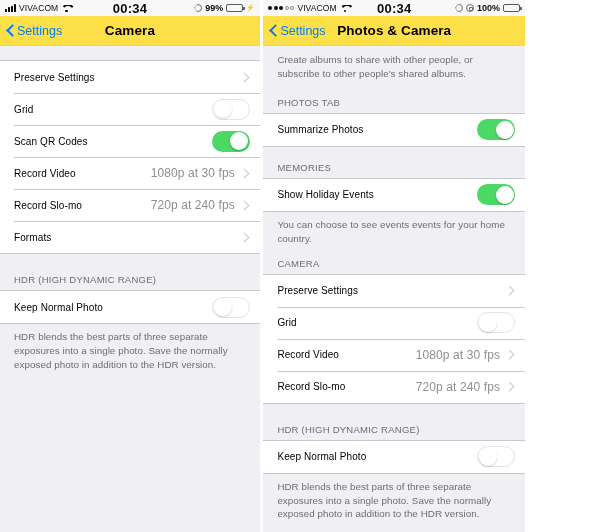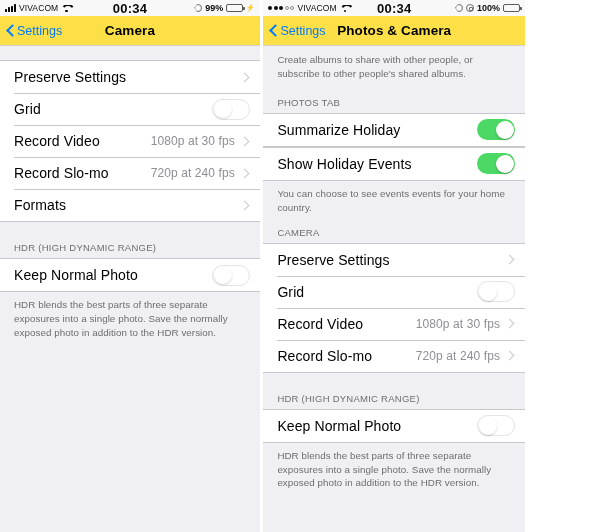--- a/index.html
+++ b/index.html
@@ -92,21 +92,21 @@
   .group { background: #ffffff; border-top: .5px solid #c8c7cc; border-bottom: .5px solid #c8c7cc; }
   .row {
     height: 32px; display: flex; align-items: center;
     padding-left: 14px; padding-right: 10px;
     position: relative; background: #ffffff;
   }
   .row + .row::before {
     content: ""; position: absolute; left: 14px; right: 0; top: 0;
     height: .5px; background: #c8c7cc;
   }
-  .row-label { font-size: 14px; color: #000; letter-spacing: .1px; flex: 1 1 auto; }
+  .row-label { font-size: 10px; color: #000; letter-spacing: .1px; flex: 1 1 auto; }
   .row-value { font-size: 12px; color: #8e8e93; margin-right: 6px; letter-spacing: .1px; }
 
   .chev { width: 7px; height: 7px; flex: none;
     border-top: 1.5px solid #c7c7cc; border-right: 1.5px solid #c7c7cc;
     transform: rotate(45deg); margin-right: 2px; }
 
   .toggle { width: 38px; height: 21px; border-radius: 11px; position: relative; flex: none; }
   .toggle .knob {
     position: absolute; top: 1.5px; width: 18px; height: 18px;
     border-radius: 50%; background: #ffffff;
@@ -173,20 +173,26 @@
           <span class="row-label">Preserve Settings</span>
           <span class="chev"></span>
         </div>
         <div class="row">
           <span class="row-label">Grid</span>
           <span class="toggle off">
               <span class="knob"></span>
             </span>
         </div>
         <div class="row">
+          <span class="row-label">Scan QR Codes</span>
+          <span class="toggle on">
+              <span class="knob"></span>
+            </span>
+        </div>
+        <div class="row">
           <span class="row-label">Record Video</span>
           <span class="row-value">1080p at 30 fps</span>
           <span class="chev"></span>
         </div>
         <div class="row">
           <span class="row-label">Record Slo-mo</span>
           <span class="row-value">720p at 240 fps</span>
           <span class="chev"></span>
         </div>
         <div class="row">
@@ -243,27 +249,28 @@
       <div class="nav-title">Photos &amp; Camera</div>
     </div>
 
     <div class="content">
 
       <div class="footnote pad-t">Create albums to share with other people, or subscribe to other people's shared albums.</div>
 
       <div class="section-header" style="padding-top:16px">PHOTOS TAB</div>
       <div class="group">
         <div class="row">
-          <span class="row-label">Summarize Holiday</span>
+          <span class="row-label">Summarize Photos</span>
           <span class="toggle on">
               <span class="knob"></span>
             </span>
         </div>
       </div>
 
+      <div class="section-header" style="padding-top:15px">MEMORIES</div>
       <div class="group">
         <div class="row">
           <span class="row-label">Show Holiday Events</span>
           <span class="toggle on">
               <span class="knob"></span>
             </span>
         </div>
       </div>
       <div class="footnote">You can choose to see events events for your home country.</div>
 

